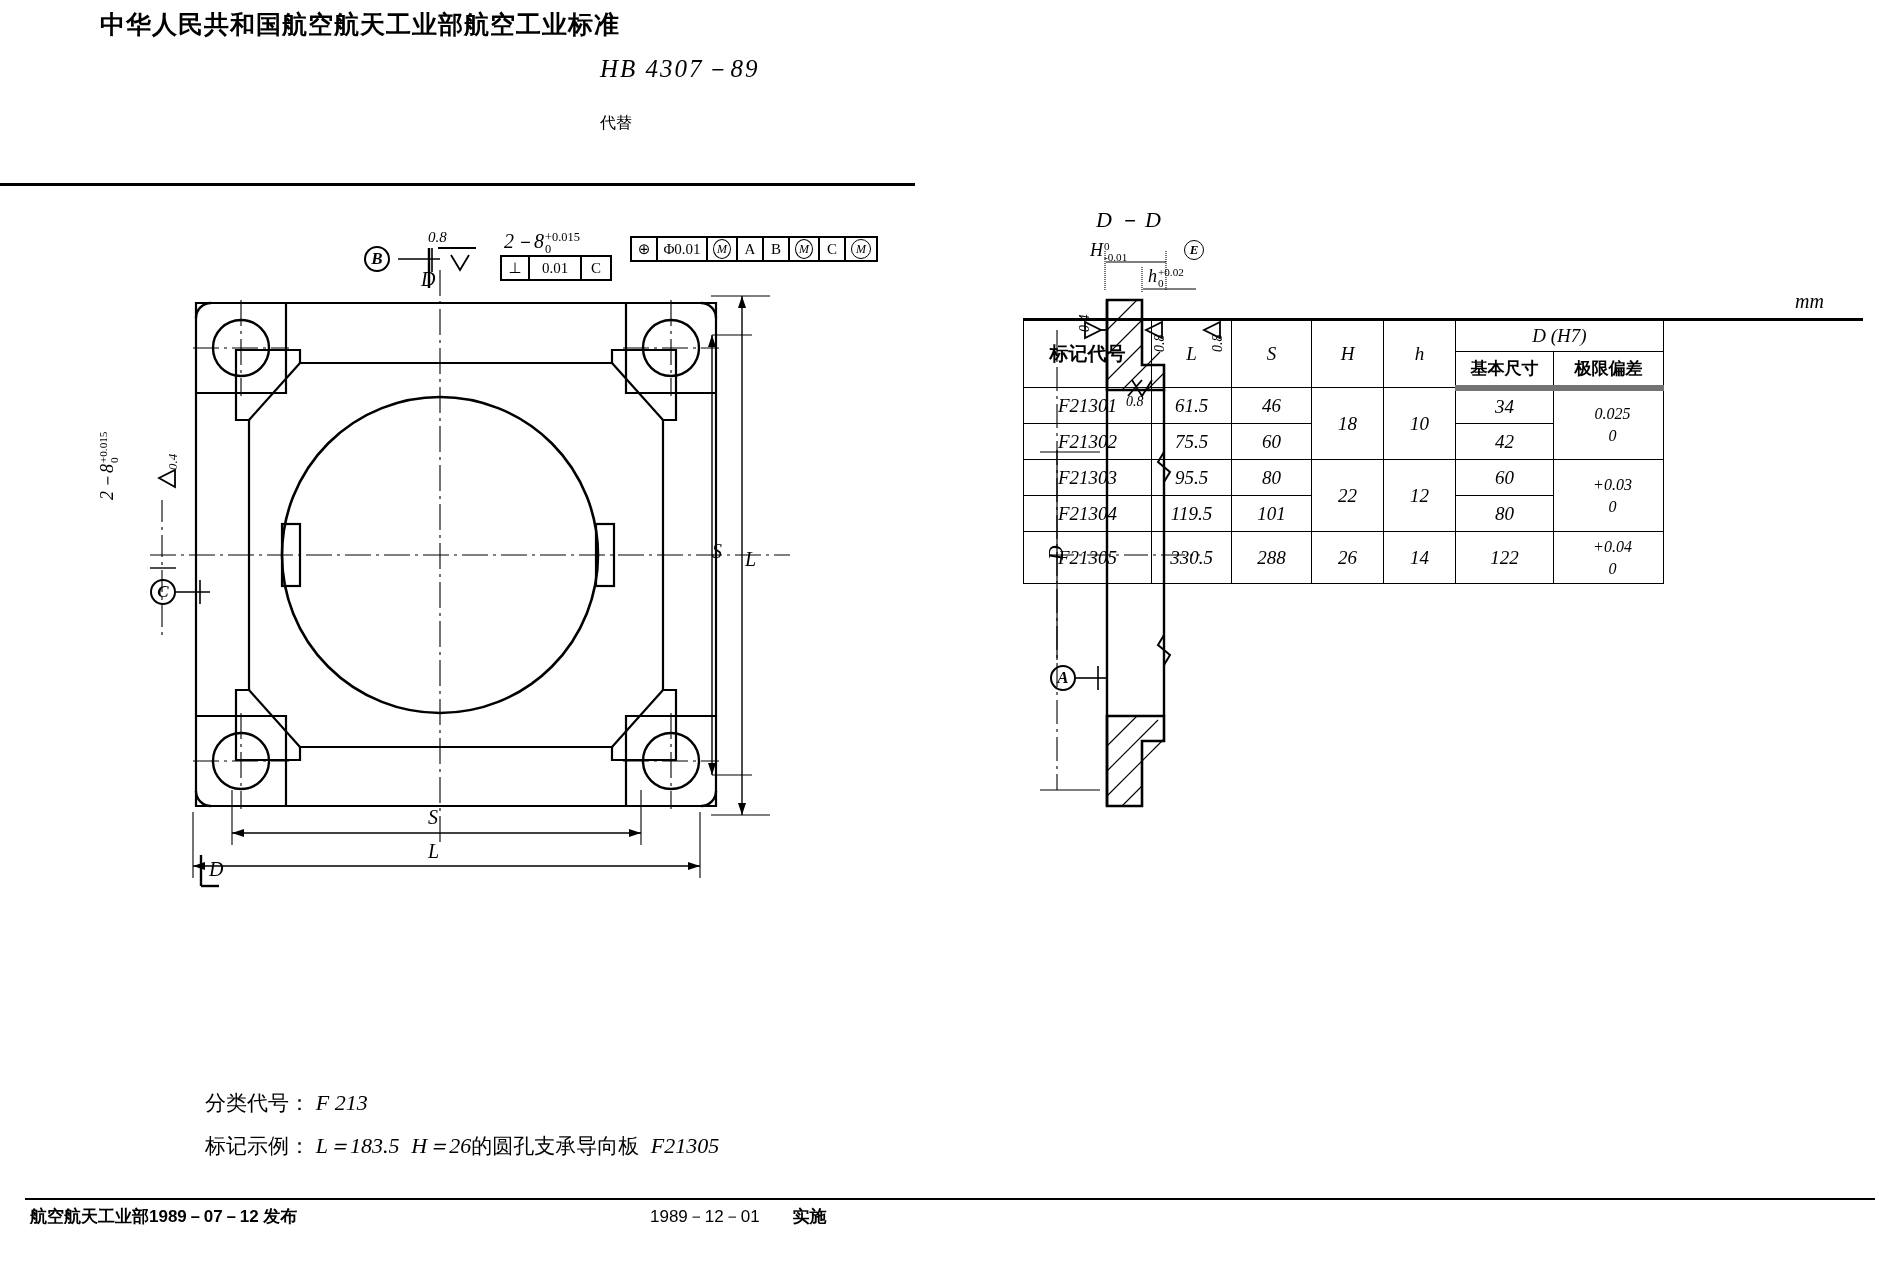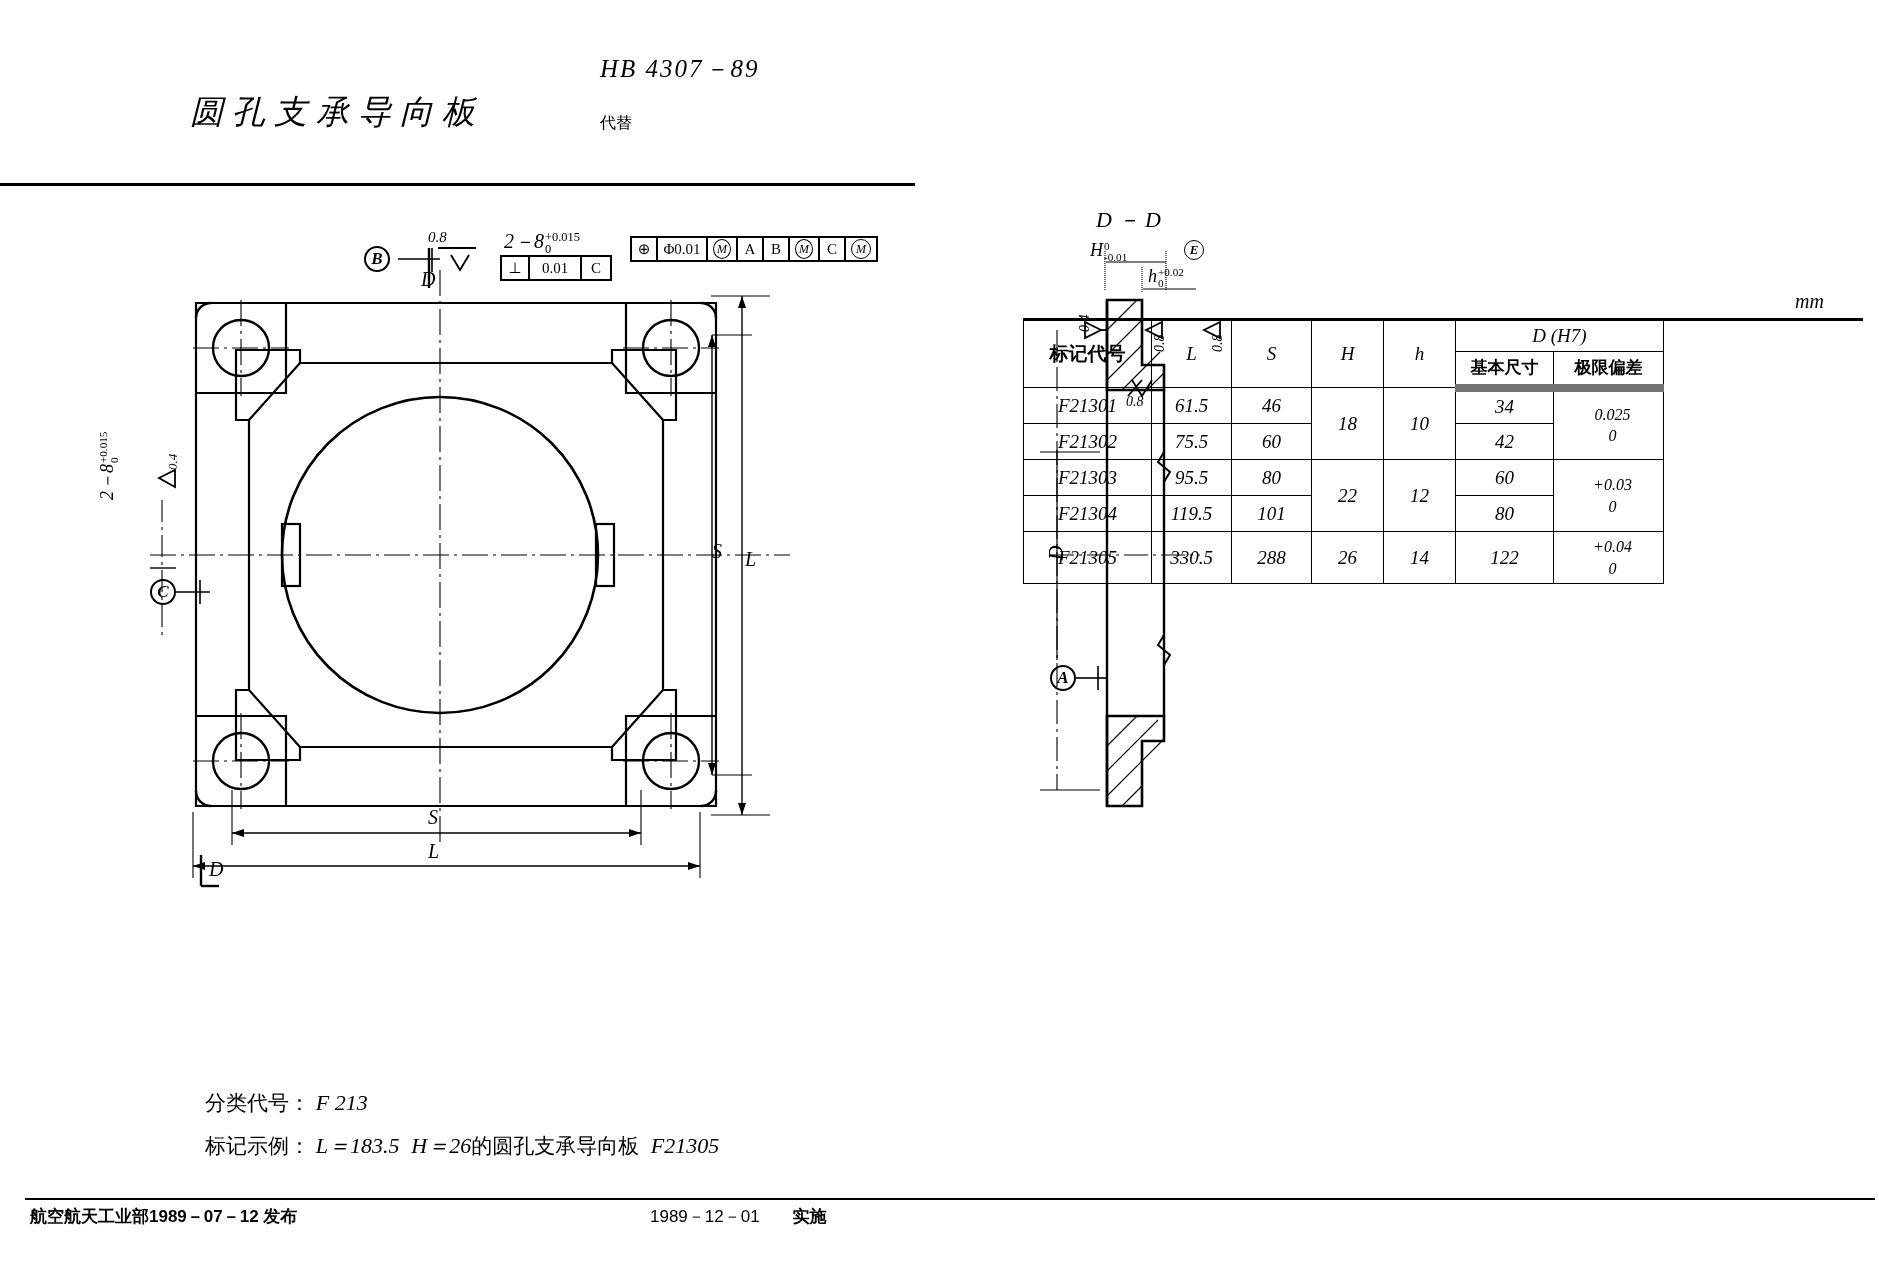--- a/index.html
+++ b/index.html
@@ -101,21 +101,21 @@
   }
   .dimtable td, .dimtable th {
     border:1px solid #000;
     text-align:center; font-weight:normal;
     padding:4px 2px;
   }
   .dimtable .hdrow td { font-size:19px; height:44px; }
   .dimtable td { height:36px; }
   .dimtable .cn-cell { font-family:"Liberation Sans", sans-serif;
                        font-style:normal; font-weight:bold; font-size:17px; }
-  .dimtable .thickline { border-bottom:8px solid #737373; }
+  .dimtable .thickline { border-bottom:6px solid #737373; }
   .mm-label {
     position:absolute; left:1795px; top:290px;
     font-size:20px; font-style:italic;
     font-family:"Liberation Serif", serif;
   }
   .mm-rule {
     position:absolute; left:1023px; top:318px; width:840px; height:3px; background:#000;
   }
   .tolcell { font-size:16px; text-align:left; padding-left:10px !important; }
   .tolcell .num { display:block; line-height:1.35; }
@@ -123,22 +123,22 @@
   
   .note { position:absolute; font-family:"Liberation Sans", sans-serif;
           font-size:21px; white-space:nowrap; }
   .note i { font-family:"Liberation Serif", serif; font-size:22px;}
 </style>
 </head>
 <body>
 
 <div class="page">
 
+  <div class="hdr-title">中华人民共和国航空航天工业部航空工业标准</div>
   <div class="hdr-std">HB 4307－89</div>
-  <div class="hdr-name">圆孔支承导向板</div>
   <div class="hdr-replace">代替</div>
   <div class="rule-top"></div>
 
   <svg width="1879" height="1266">
     <g fill="none" stroke="#000" stroke-width="2.2">
 
       <path d="M196,303 L716,303 L716,806 L196,806 Z"></path>
 
       <path d="M236,350
                L300,350 L300,363 L345,363

